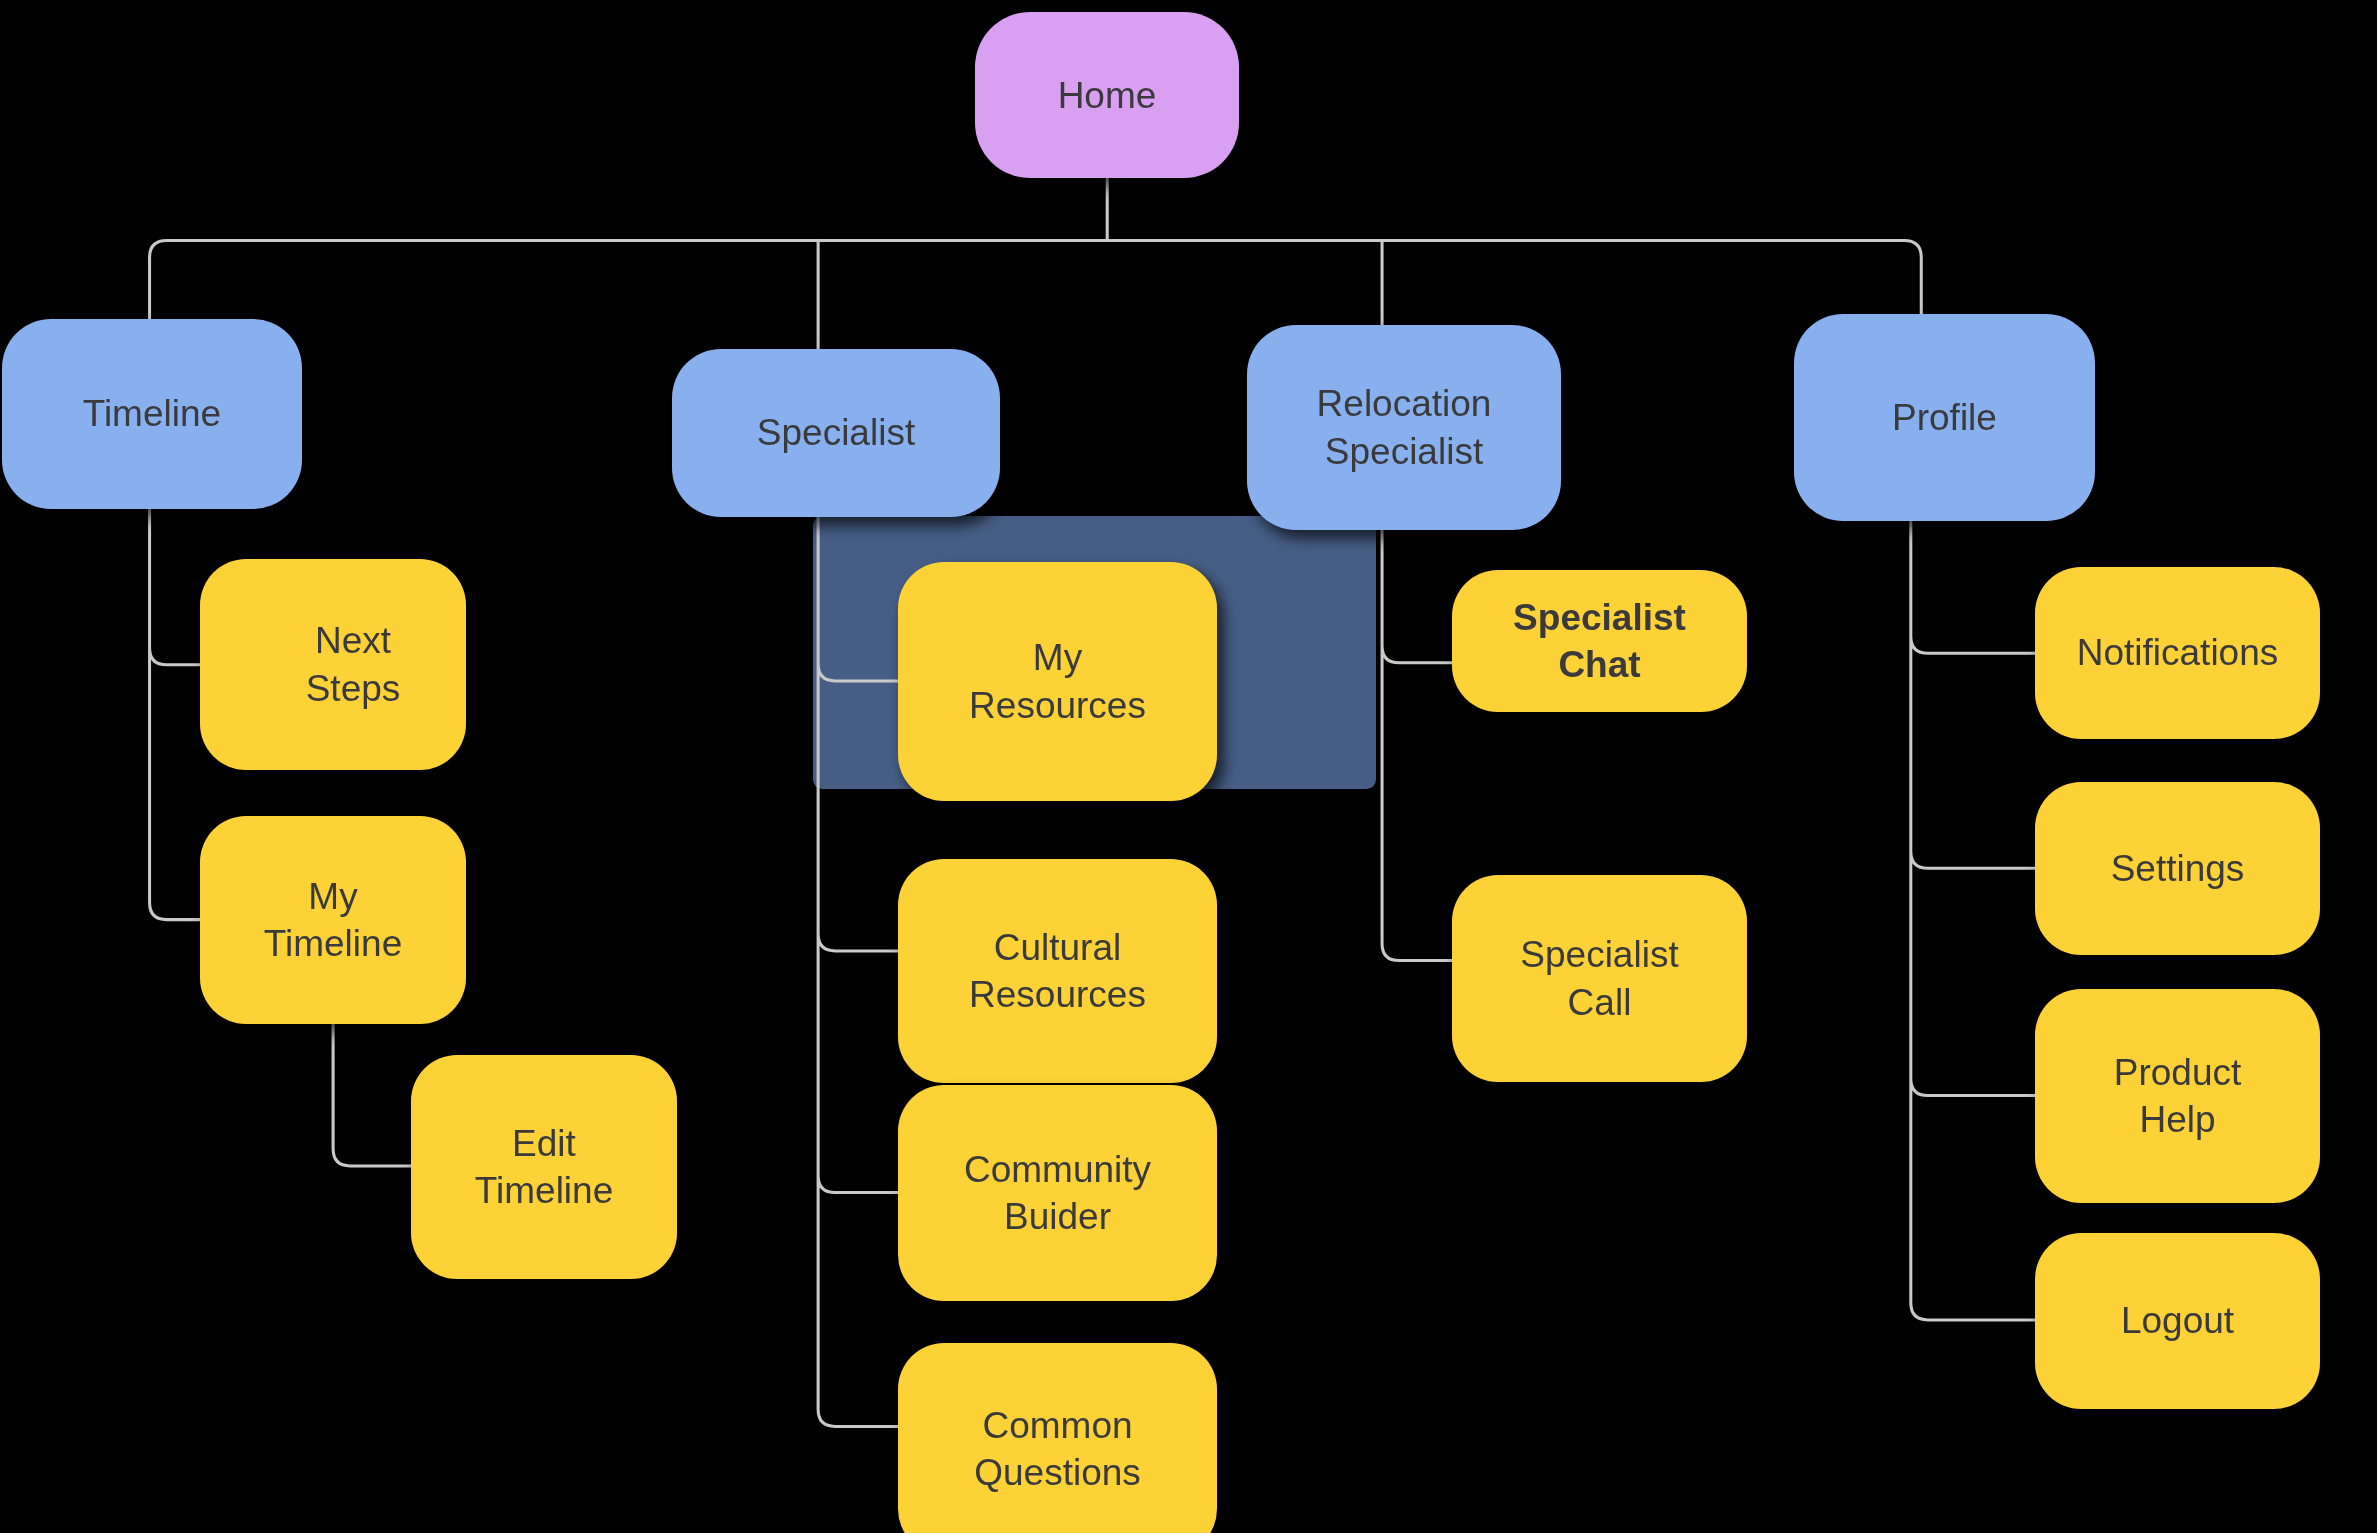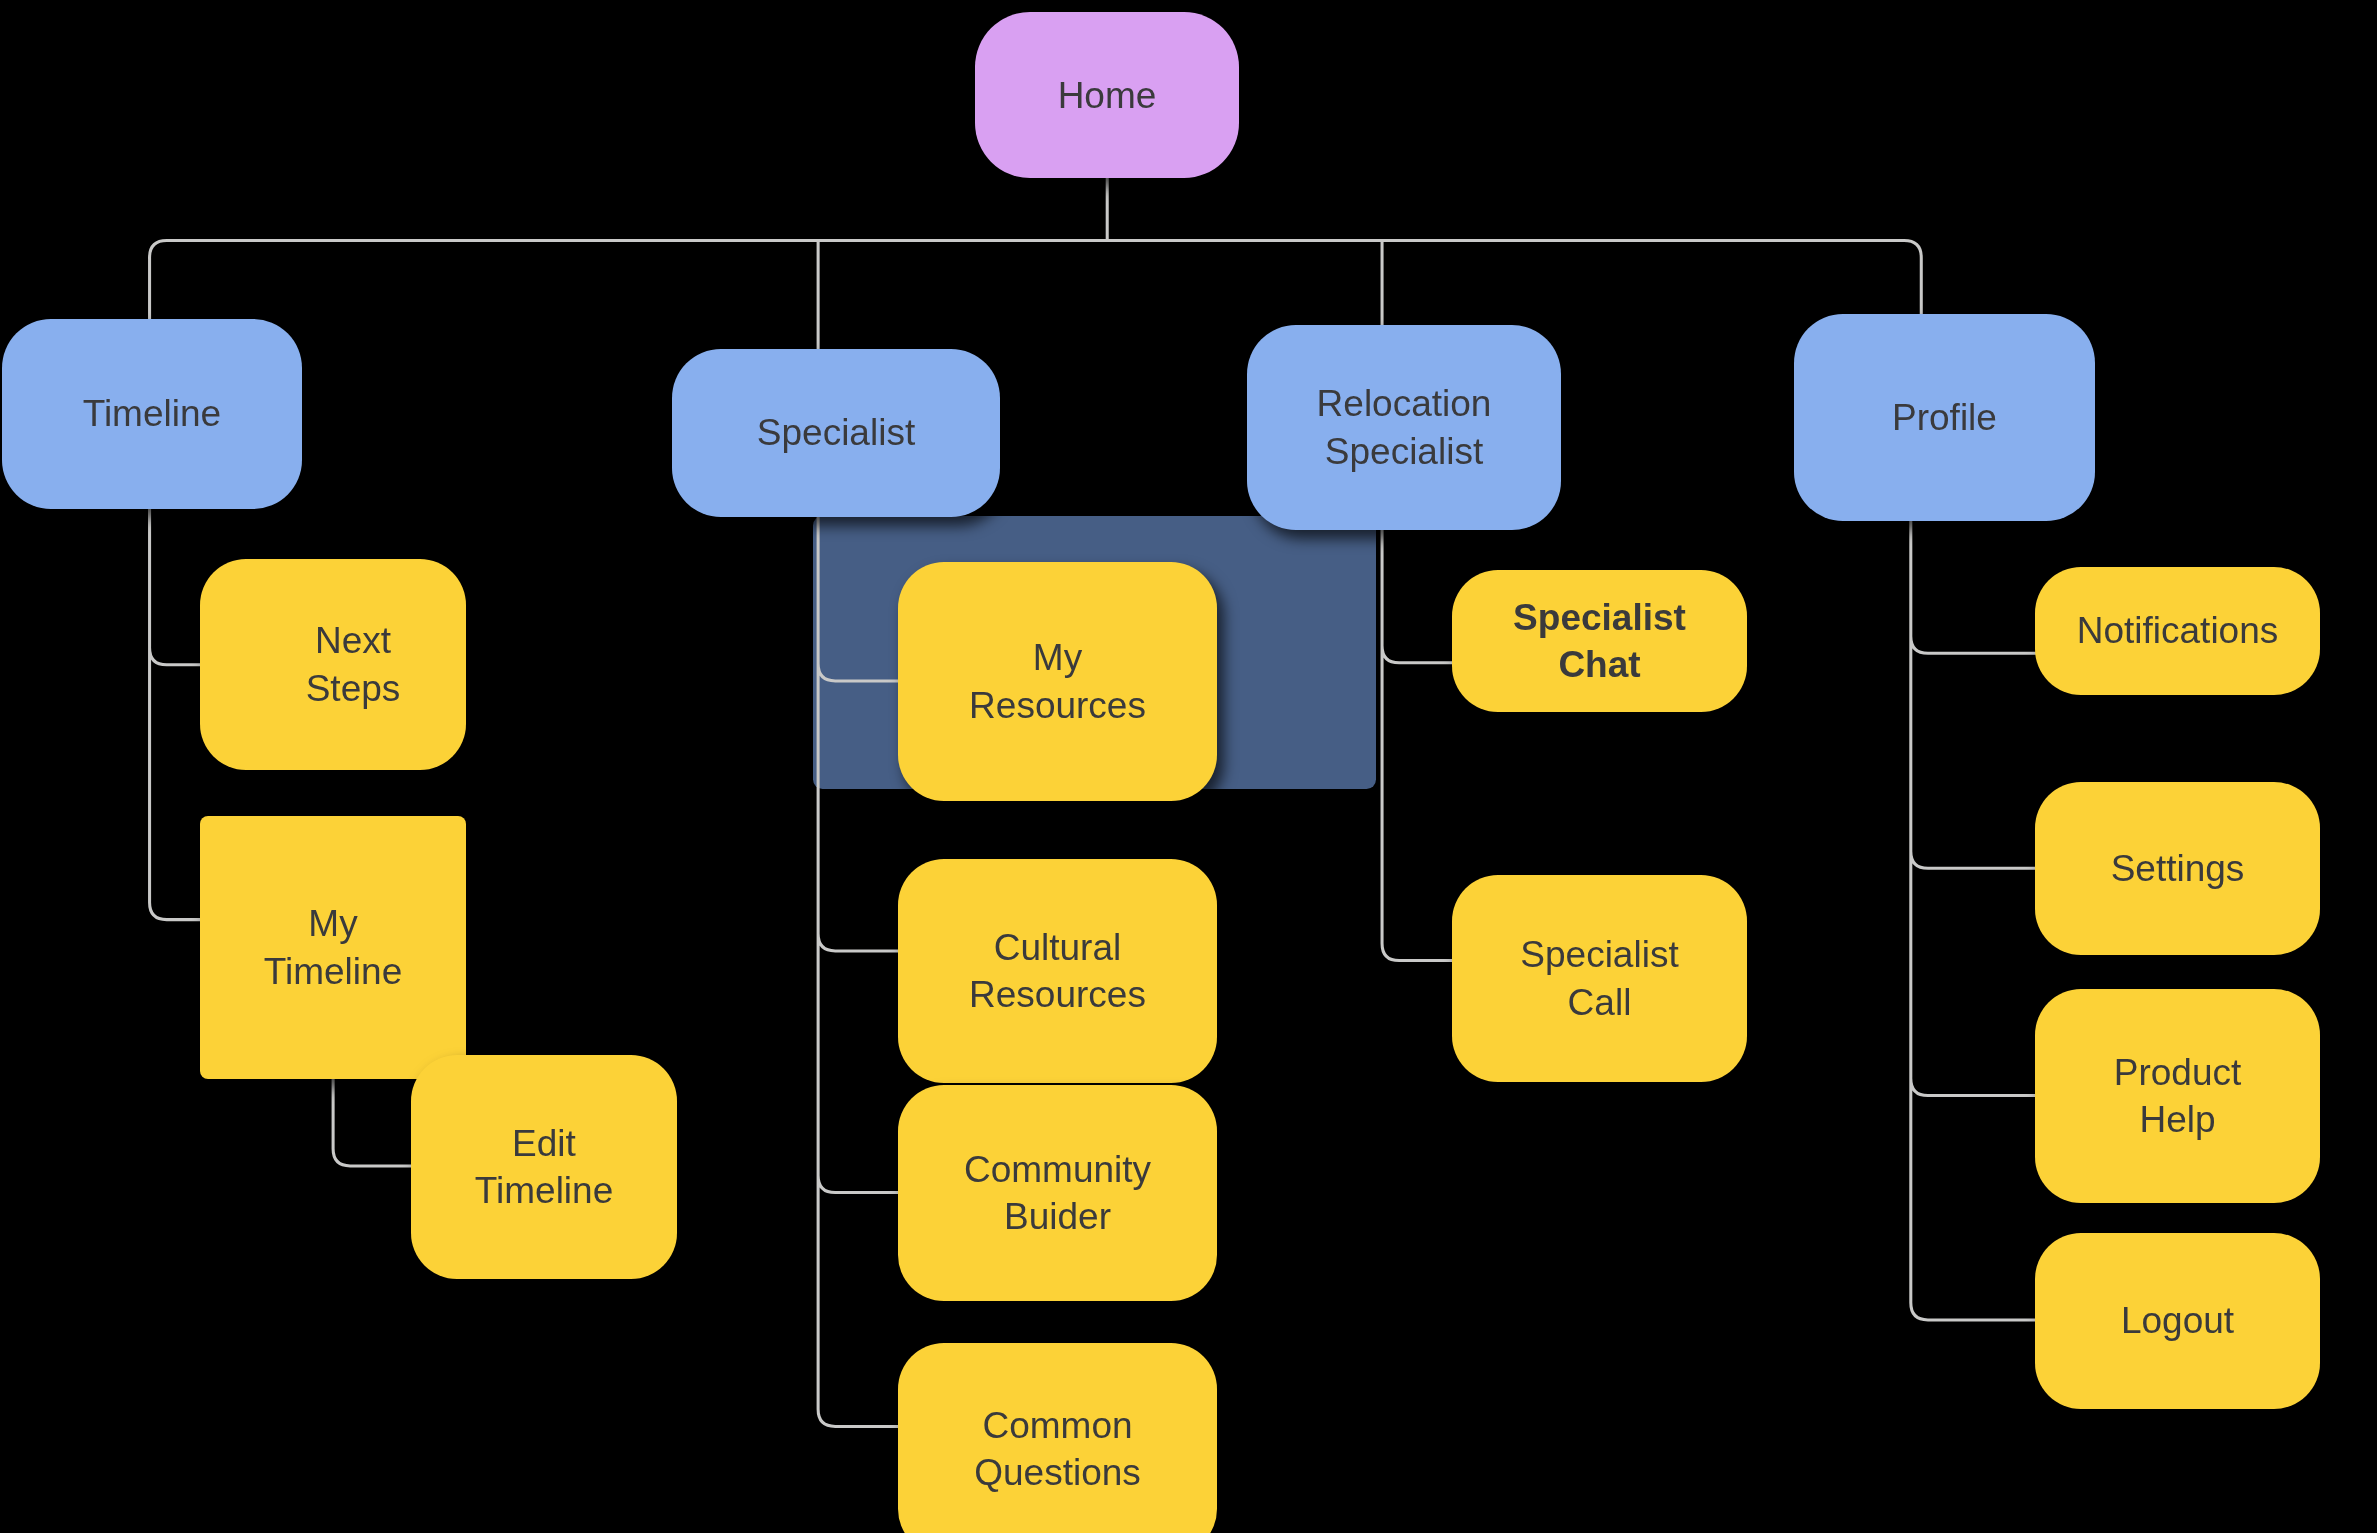--- a/index.html
+++ b/index.html
@@ -56,29 +56,29 @@
   .node.root{background:var(--c-root);border-radius:55px;}
   .node.section{background:var(--c-section);border-radius:49px;}
   .node.leaf{background:var(--c-leaf);border-radius:46px;}
   
   #n-home{left:975px;top:12.4px;width:264px;height:166px;}
   #n-timeline{left:1.9px;top:319px;width:300px;height:190px;}
   #n-resources{left:672px;top:349px;width:328px;height:168px;}
   #n-relocation{left:1247px;top:325px;width:314px;height:205px;}
   #n-profile{left:1794px;top:314px;width:301px;height:207px;}
   #n-next-steps{left:200px;top:559px;width:266px;height:211px;padding-left:40px;}
-  #n-my-timeline{left:200px;top:816px;width:266px;height:263px;border-radius:8px;}
+  #n-my-timeline{left:200px;top:816px;width:266px;height:208px;}
   #n-edit-timeline{left:411px;top:1055px;width:266px;height:224px;}
   #n-my-resources{left:898px;top:562px;width:319px;height:239px;}
   #n-cultural-resources{left:898px;top:839px;width:319px;height:224px;margin-top:20px;}
   #n-community-buider{left:898px;top:1085px;width:319px;height:216px;}
   #n-common-questions{left:898px;top:1343px;width:319px;height:212px;}
   #n-specialist-chat{left:1452px;top:570px;width:295px;height:142px;font-weight:bold;}
   #n-specialist-call{left:1452px;top:875px;width:295px;height:207px;}
-  #n-notifications{left:2035px;top:567px;width:285px;height:128px;}
+  #n-notifications{left:2035px;top:567px;width:285px;height:172px;}
   #n-settings{left:2035px;top:782px;width:285px;height:173px;}
   #n-product-help{left:2035px;top:989px;width:285px;height:214px;}
   #n-logout{left:2035px;top:1233px;width:285px;height:176px;}
 </style>
 </head>
 <body>
 
 <div class="canvas">
 
   <div class="highlight-rect"></div>

